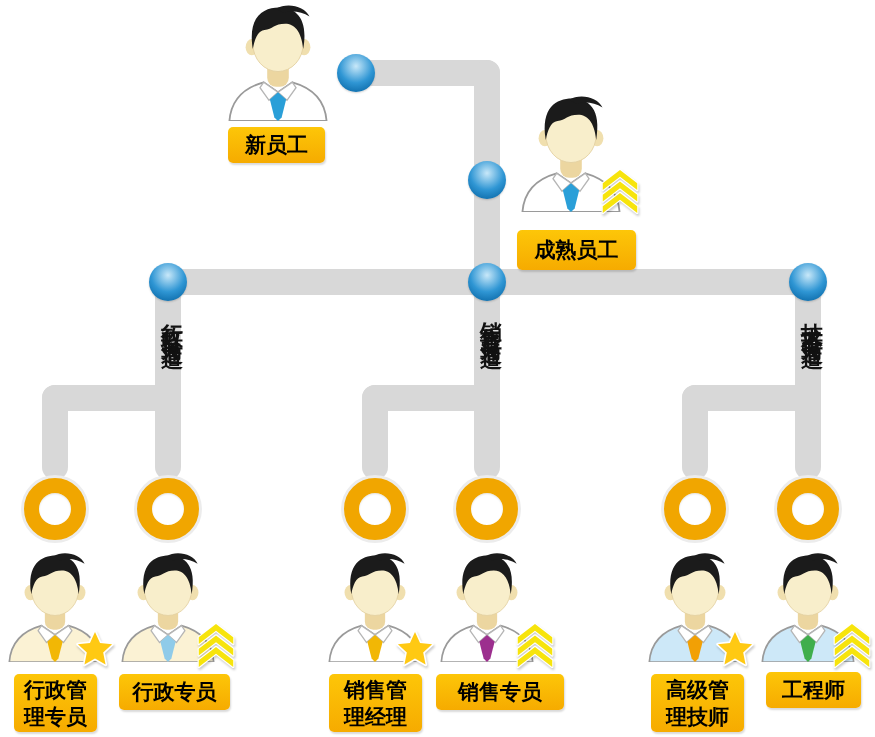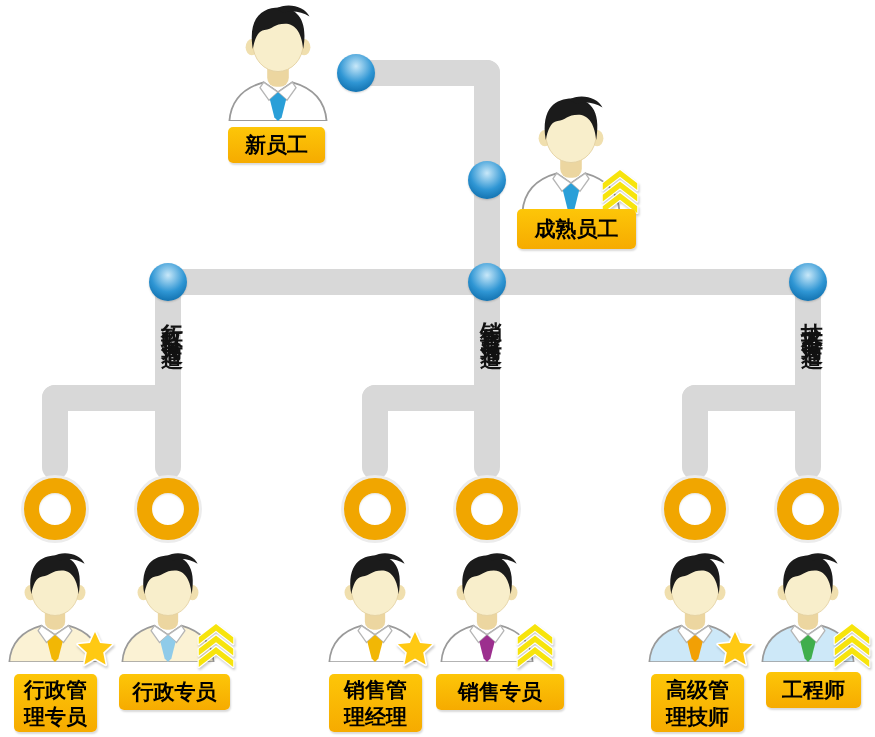--- a/index.html
+++ b/index.html
@@ -139,21 +139,21 @@
       <use href="#sym-chevrons"></use>
     </svg>
   <svg class="badge" style="left:716px;top:630px;width:38px;height:38px">
       <use href="#sym-star"></use>
     </svg>
   <svg class="badge" style="left:830px;top:622px;width:44px;height:46px">
       <use href="#sym-chevrons"></use>
     </svg>
 
   <div class="tag" style="left:228px;top:127px;width:97px;height:32px">新员工</div>
-  <div class="tag" style="left:517px;top:209px;width:119px;height:40px">成熟员工</div>
+  <div class="tag" style="left:517px;top:230px;width:119px;height:40px">成熟员工</div>
 
   <div class="tag" style="left:14px;top:674px;width:83px;height:58px">行政管理专员</div>
   <div class="tag" style="left:329px;top:674px;width:93px;height:58px">销售管理经理</div>
   <div class="tag" style="left:119px;top:674px;width:111px;height:32px">行政专员</div>
   <div class="tag" style="left:436px;top:674px;width:128px;height:32px">销售专员</div>
   <div class="tag" style="left:651px;top:674px;width:93px;height:58px">高级管理技师</div>
   <div class="tag" style="left:766px;top:672px;width:95px;height:34px">工程师</div>
 
 </div>
 

